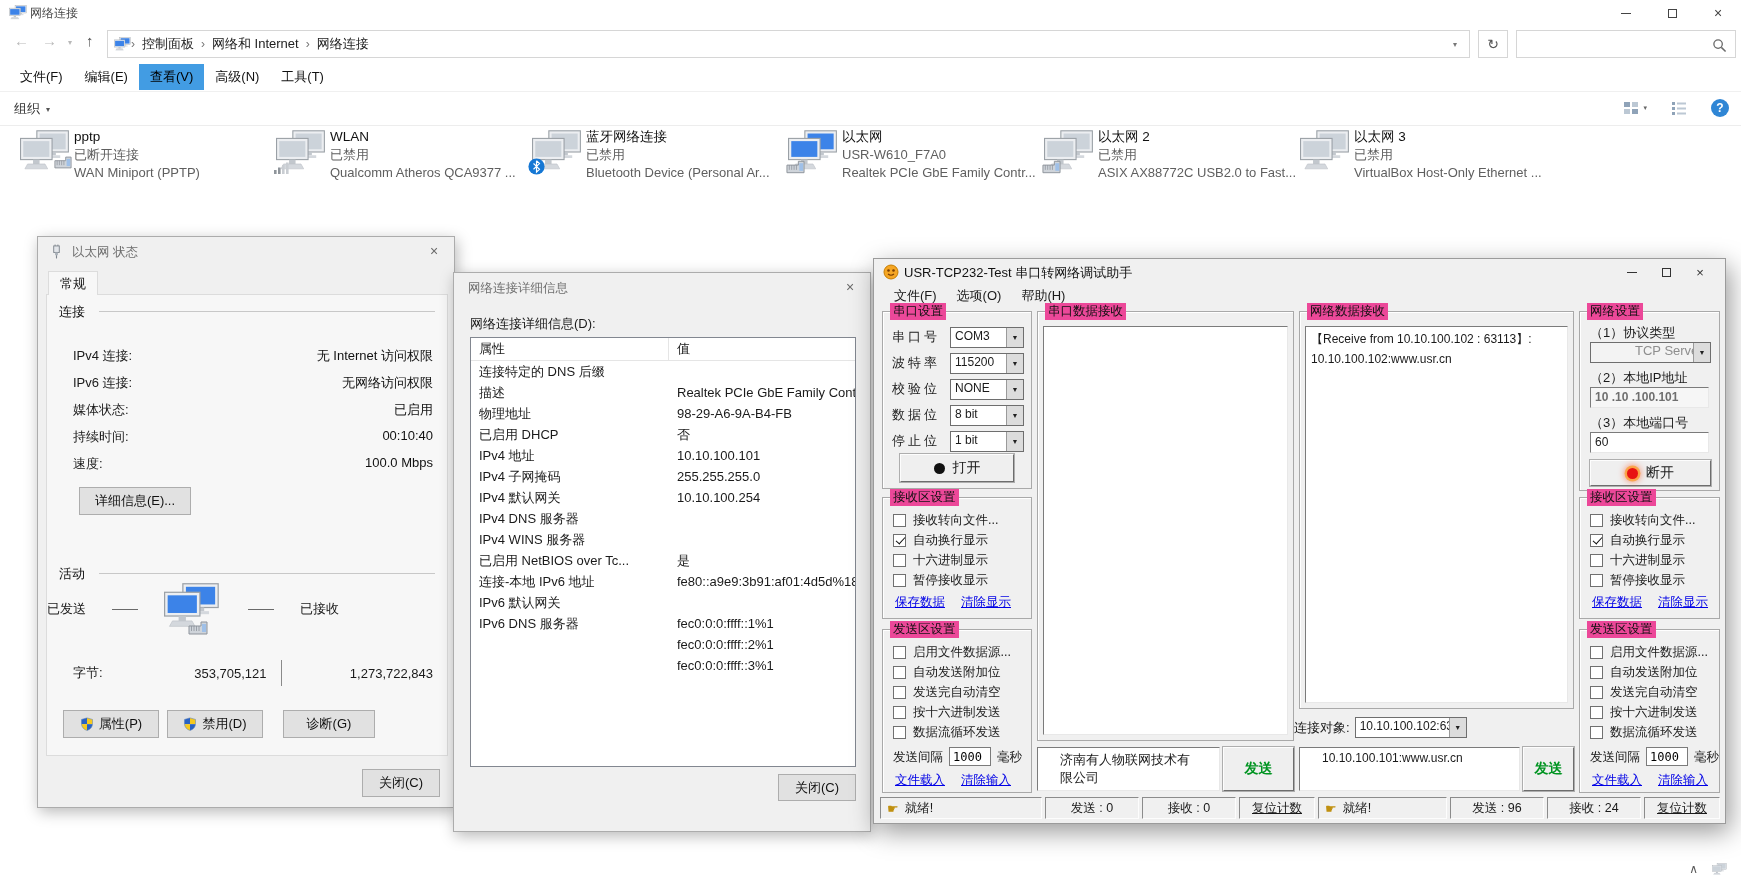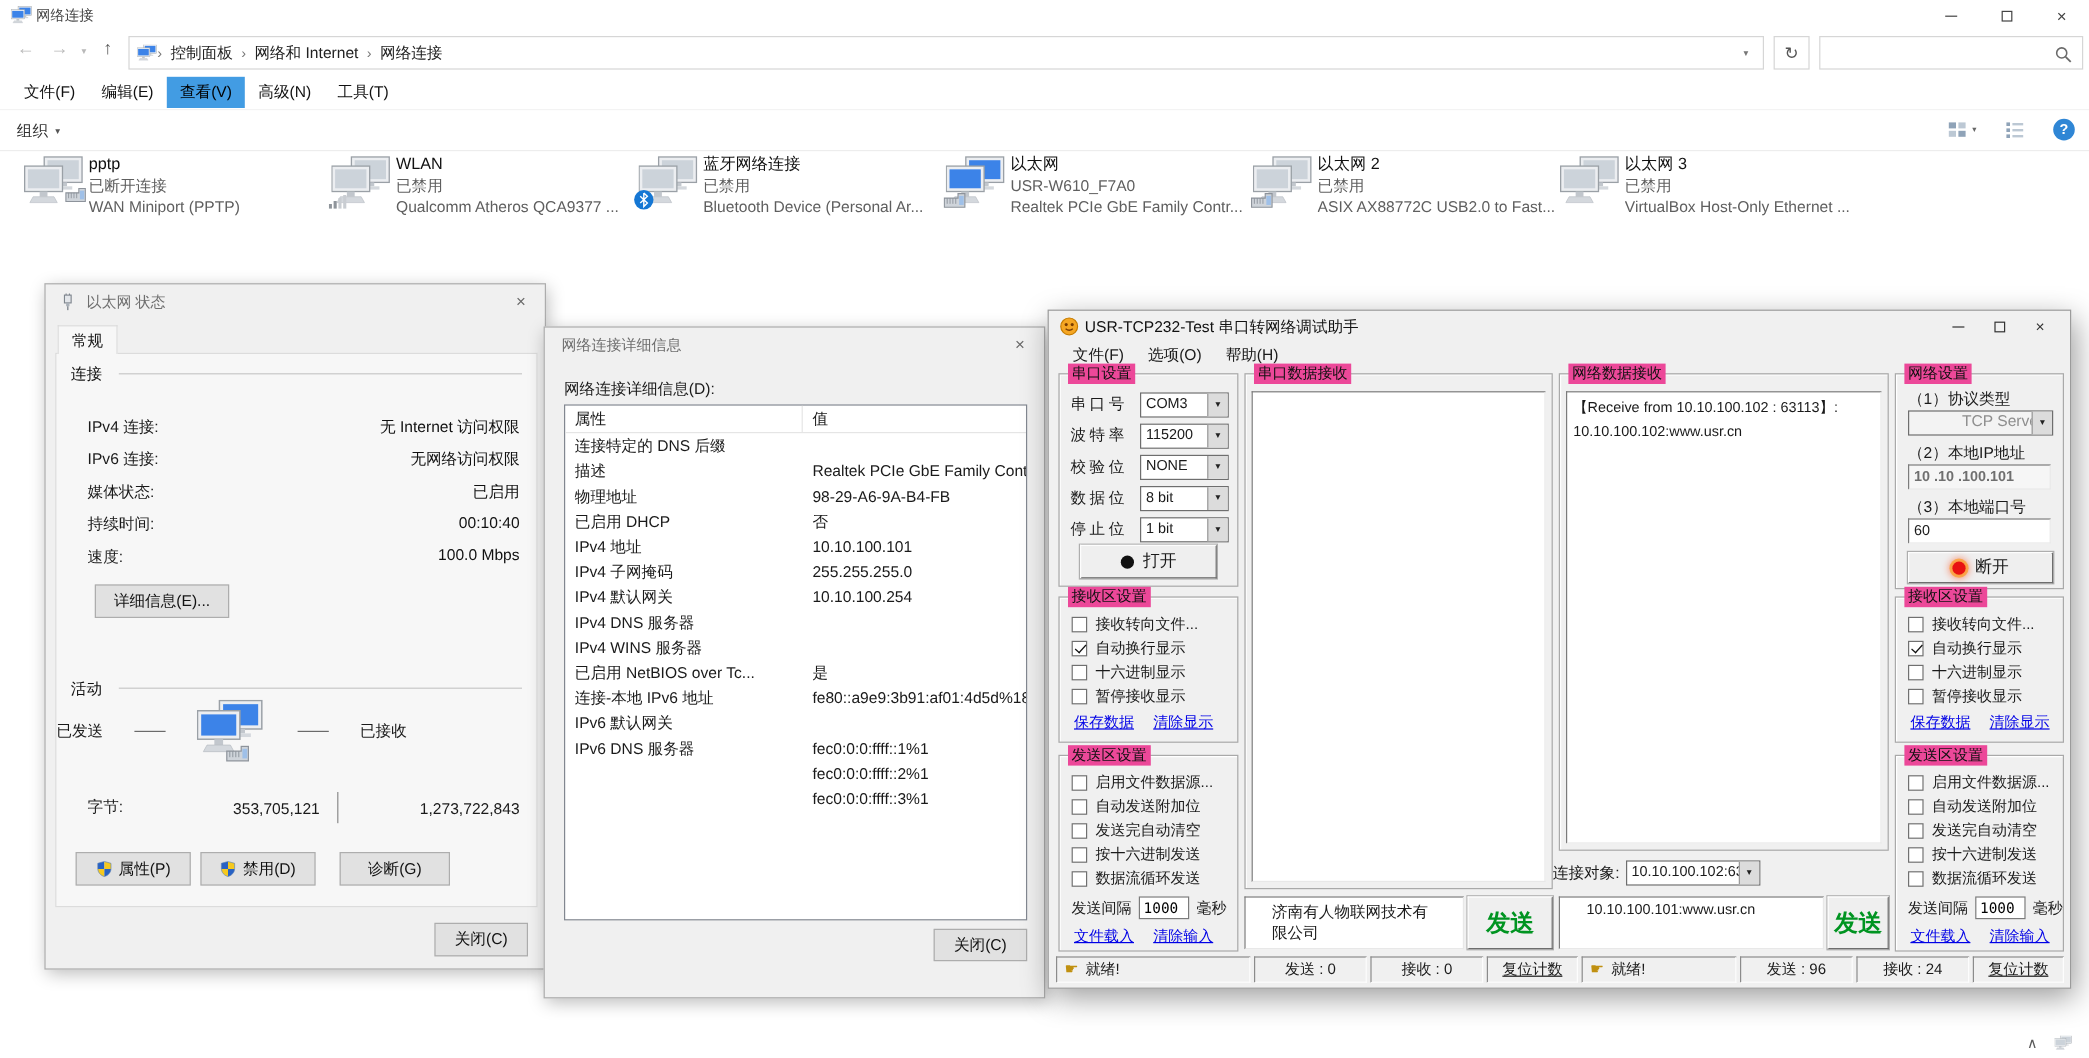--- a/index.html
+++ b/index.html
@@ -93,21 +93,21 @@
   .cb { display:flex; align-items:center; height:20px; padding-left:10px; gap:7px; }
   .cb .box { position:relative; width:13px; height:13px; background:#fff; border:1px solid #707070; flex:none; }
   .cb.checked .box::after { content:""; position:absolute; left:3.5px; top:0.5px; width:4px; height:8px; border-right:1.8px solid #111; border-bottom:1.8px solid #111; transform:rotate(42deg); }
   .cbl { font-size:12.5px; white-space:nowrap; }
   .link { color:#0000e6; text-decoration:underline; font-size:12.5px; }
   .linkrow { display:flex; gap:16px; padding-left:12px; }
   .ivrow { display:flex; align-items:flex-end; gap:6px; padding-left:10px; font-size:12.5px; }
   .ivrow input { width:42px; height:19px; border:1px solid #7b7b7b; padding:1px 3px; font-family:"DejaVu Sans Mono",monospace; font-size:12px; }
   .recvarea { position:absolute; left:5px; right:5px; top:14px; bottom:5px; padding:3px 5px; line-height:1.65; overflow:hidden; }
   .sendbox { position:absolute; height:44px; padding:3px 22px; overflow:hidden; }
-  .send-btn { position:absolute; height:44px; font-weight:bold; color:#009421; font-size:20px; }
+  .send-btn { position:absolute; height:44px; font-weight:bold; color:#009421; font-size:14px; }
   .statusbar { position:absolute; top:538px; height:22px; display:flex; gap:3px; }
   .seg { border:1px solid; border-color:#8b8b8b #fdfdfd #fdfdfd #8b8b8b; display:flex; align-items:center; justify-content:center; font-size:12.5px; padding:0 4px; }
   .seg.ready { flex:1; justify-content:flex-start; gap:6px; padding-left:6px; }
   .hand { color:#c09010; font-size:13px; }
   .netlbl { padding-left:10px; font-size:13px; height:18px; }
   .netinp { margin:0 10px; height:21px; padding:2px 4px; white-space:nowrap; overflow:hidden; }
   .reddot { width:11px; height:11px; border-radius:50%; background:#e81212; box-shadow:0 0 0 2.5px rgba(255,150,0,.55), 0 0 6px 3px rgba(255,60,0,.5); }
   .blackdot { width:11px; height:11px; border-radius:50%; background:#111; }
   .tray { position:absolute; right:14px; bottom:6px; display:flex; gap:14px; align-items:center; color:#5a5a5a; font-size:12px; }
 </style>

